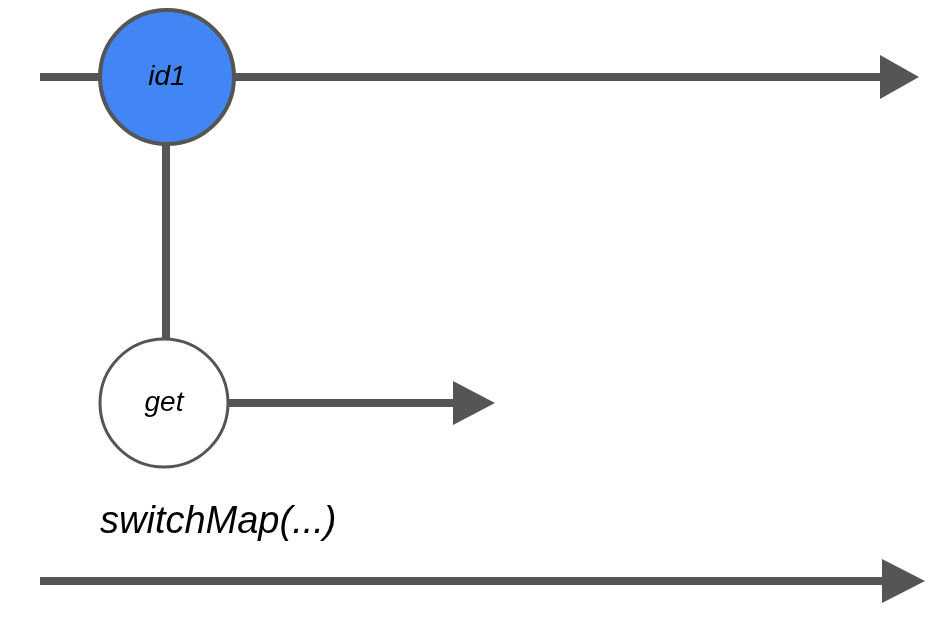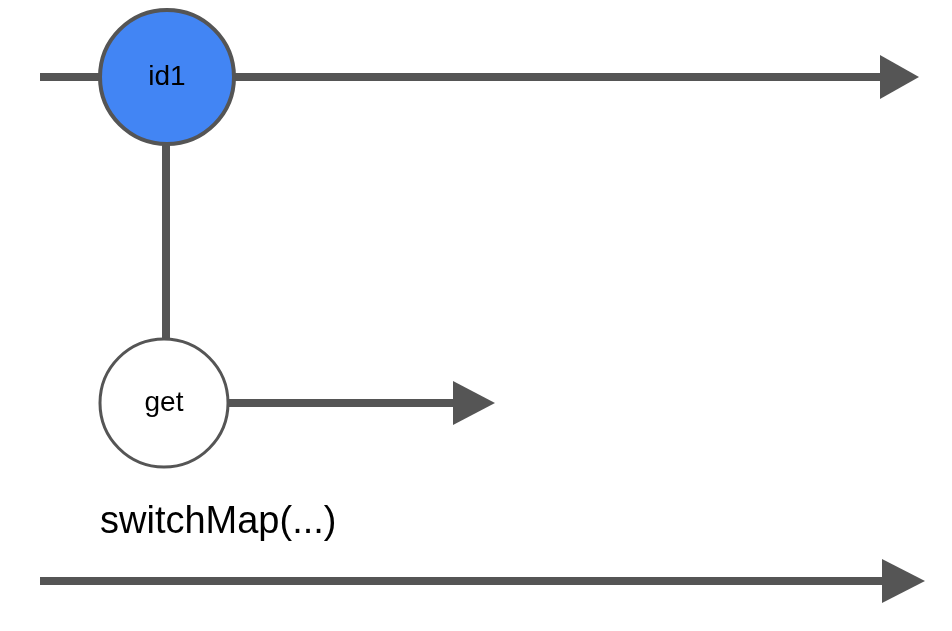--- a/index.html
+++ b/index.html
@@ -8,20 +8,21 @@
     padding: 0;
     background: #ffffff;
   }
   #canvas {
     position: relative;
     width: 952px;
     height: 631px;
     background: #ffffff;
     overflow: hidden;
     font-family: "Liberation Sans", sans-serif;
+    font-style: italic;
   }
   #diagram-svg {
     position: absolute;
     top: 0;
     left: 0;
     width: 952px;
     height: 631px;
     display: block;
   }
   .marble-label {

